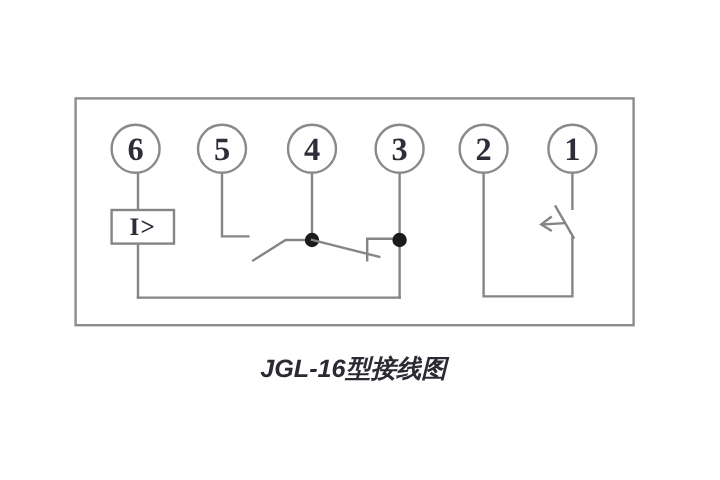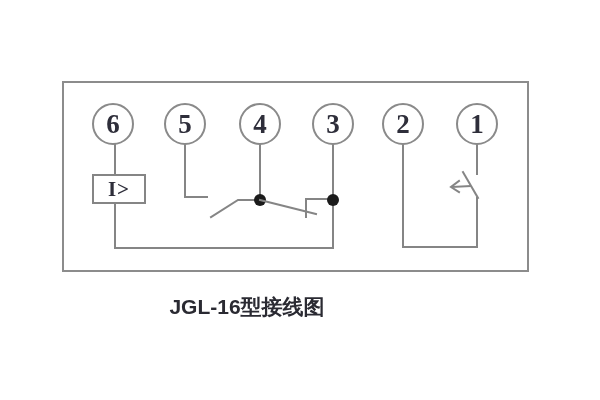--- a/index.html
+++ b/index.html
@@ -42,23 +42,24 @@
   .overcurrent-label{
     position:absolute;left:93px;top:175px;width:52px;height:28px;
     display:flex;align-items:center;justify-content:center;
     font-family:"Liberation Serif", serif;
     font-size:21px;font-weight:bold;
     color:#2e2e3a;
     letter-spacing:1px;
   }
   .caption{
     position:absolute;left:122px;top:293px;width:250px;
-    text-align:center;
+    text-align:right;
     font-size:21px;font-weight:bold;
     color:var(--caption-text);
+    font-style:italic;
   }
 </style>
 </head>
 <body>
 
 <div class="canvas">
 
   <div class="panel-border"></div>
 
   <svg class="wiring" width="600" height="400" viewBox="0 0 600 400">

